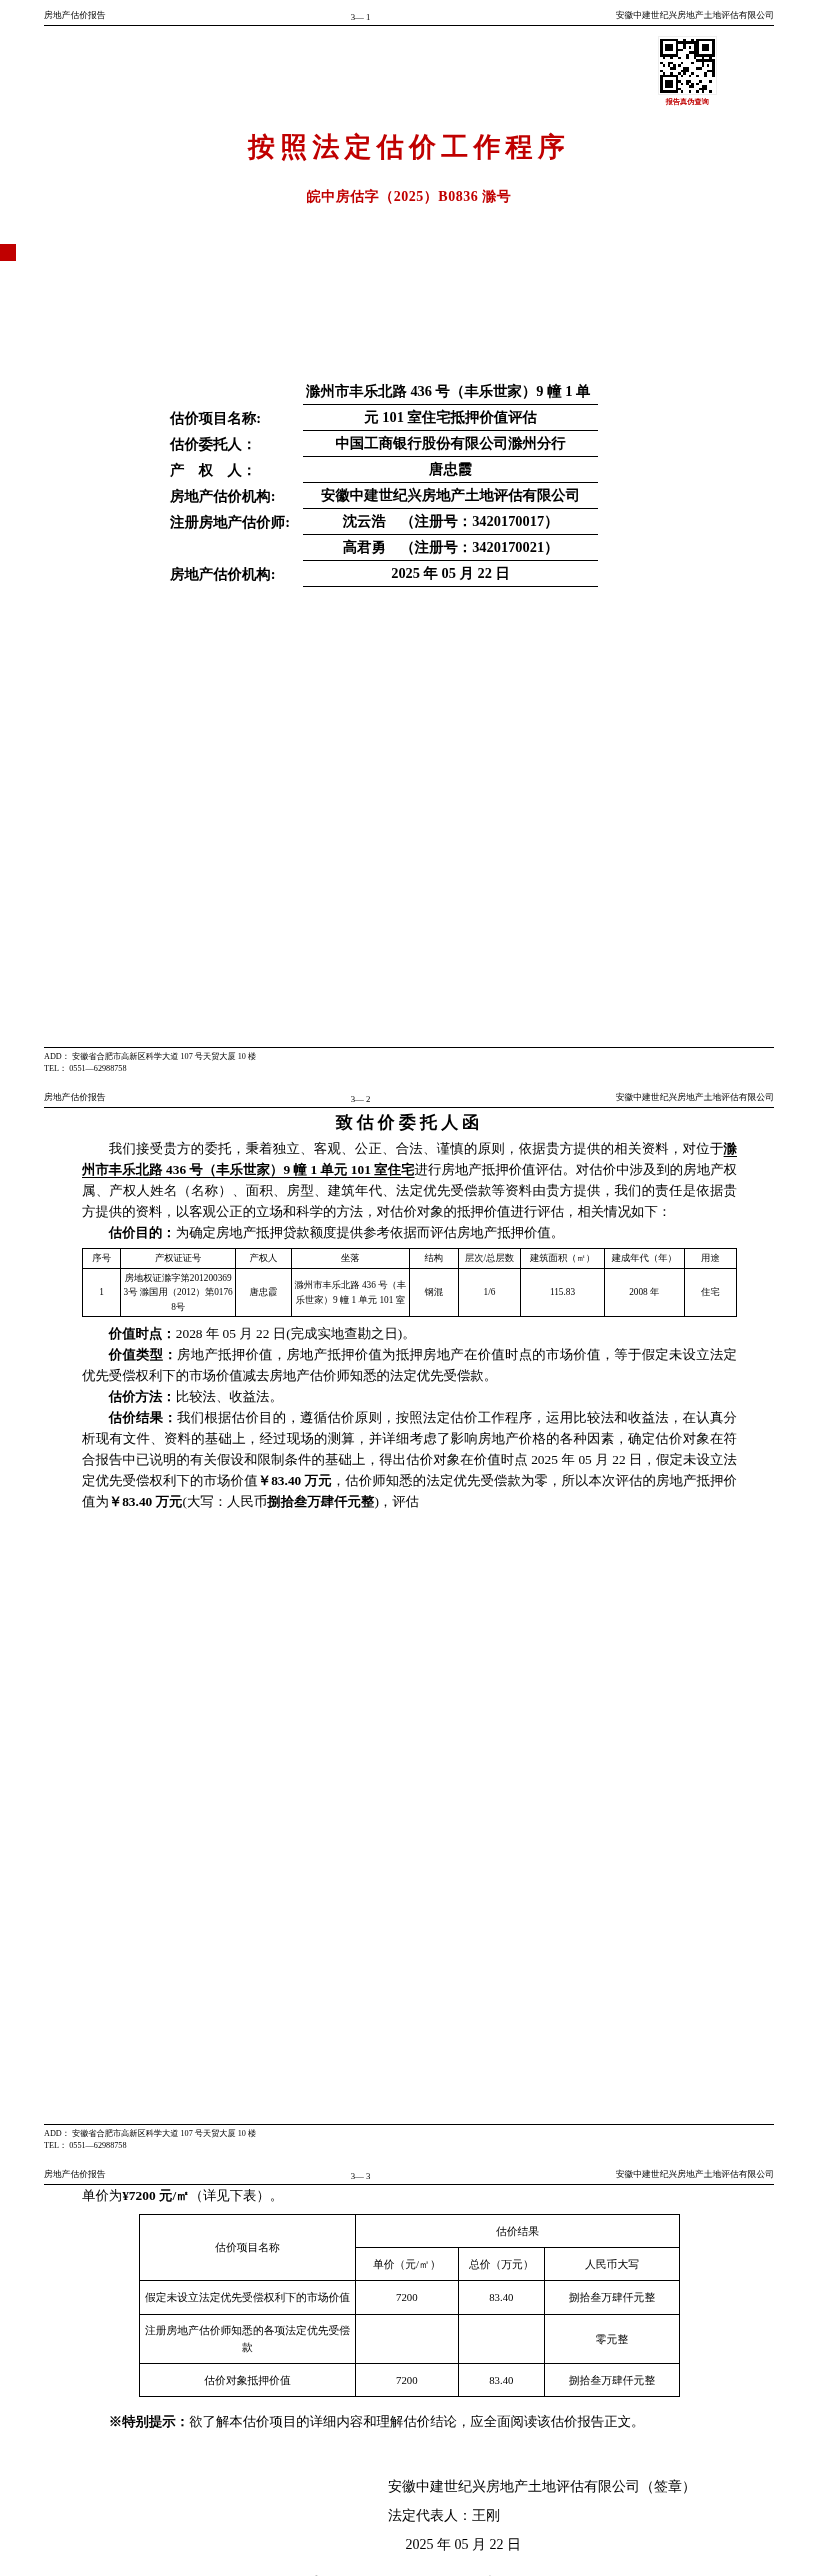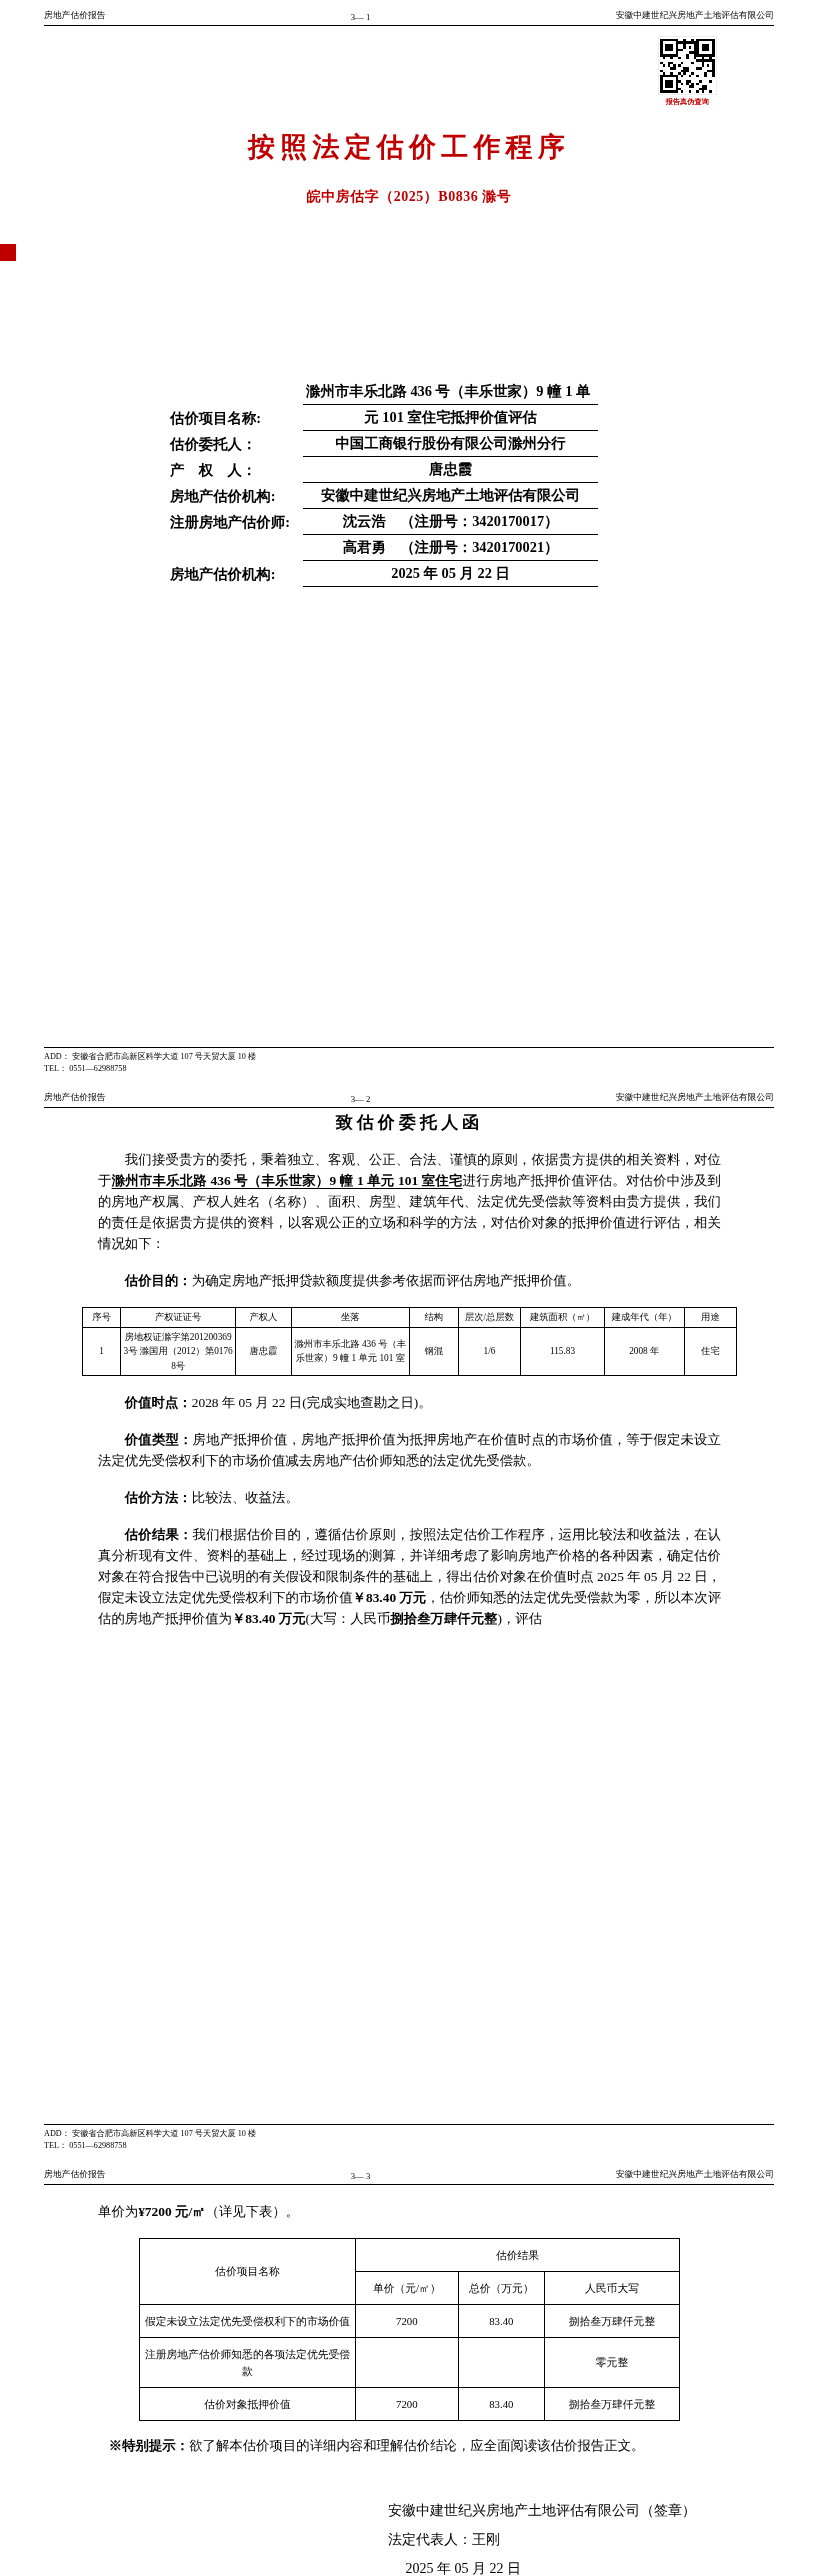--- a/index.html
+++ b/index.html
@@ -29,21 +29,21 @@
   .f-label{flex:0 0 133px;white-space:nowrap}
   .f-vcol{display:flex;flex-direction:column}
   .f-value{display:inline-block;border-bottom:1px solid #000;min-width:289px;text-align:center;padding:0 3.1px}
   .f-left{text-align:left}
 
   
   .page-body{padding:30px 81px 0 82px;font-size:13.4px;line-height:21px;text-align:justify}
   #page3 .page-body{padding-top:26px}
   .letter-title{text-align:center;font-size:17px;font-weight:bold;letter-spacing:4.1px;margin:0 0 5.2px}
   .salutation{font-weight:bold;margin:0}
-  .para{margin:16px;text-indent:2em}
+  .para{margin:0;text-indent:2em}
   .plabel{font-weight:bold}
   .addr{font-weight:bold;text-decoration:underline;text-underline-offset:3.1px}
   .bold{font-weight:bold}
 
   .prop-table{width:100%;border-collapse:collapse;margin:5.2px 0;font-size:9.3px;line-height:1.55;
     text-align:center;table-layout:fixed;text-indent:0}
   .prop-table th,.prop-table td{border:0.5px solid #000;padding:2.1px 1.5px;vertical-align:middle;
     font-weight:normal;word-break:break-all}
 
   .result-table{width:541px;border-collapse:collapse;margin:8.2px auto 0;font-size:10.8px;line-height:1.55;

